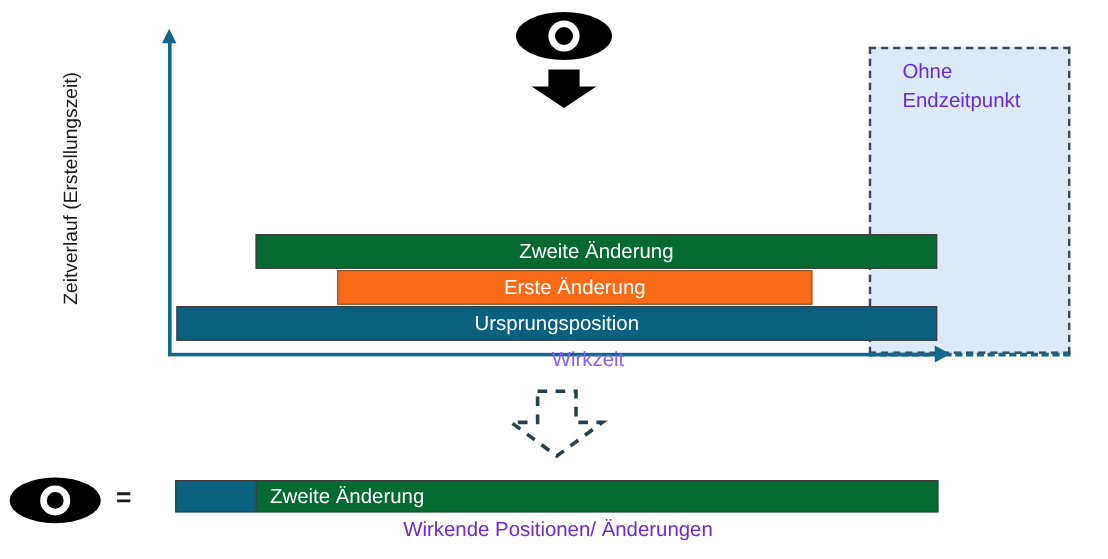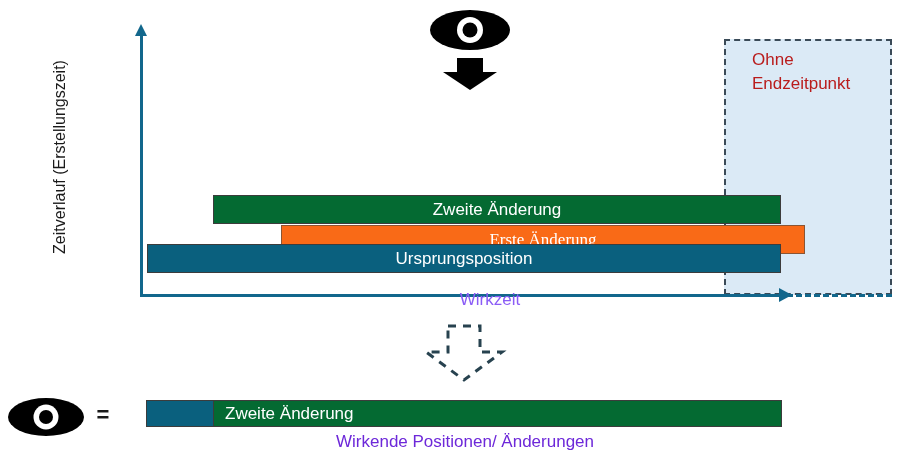--- a/index.html
+++ b/index.html
@@ -21,21 +21,21 @@
     background:#dbeaf6;
     border:2px dashed #3a4a57;
     box-sizing:border-box;
   }
   .open-region-label{
     position:absolute;
     left:752px;top:48px;
     width:150px;
     font-size:17px;
     line-height:24px;
-    color:#b91c1c;
+    color:#6d28d9;
     white-space:pre-line;
   }
 
   
   .y-axis{
     position:absolute;
     left:140px;top:32px;
     width:3px;height:264px;
     background:#12678c;
   }
@@ -97,22 +97,22 @@
     line-height:1;
     display:flex;
     align-items:center;
     justify-content:center;
   }
   .bar-green{background:#046A32;}
   .bar-orange{background:#F96A17;border-color:#8a5533;}
   .bar-teal{background:#0A607E;}
 
   .bar-second{left:213px;top:195px;width:568px;height:29px;}
-  .bar-first{left:281px;top:225px;width:524px;height:29px;font-family:Liberation Serif, serif;}
-  .bar-origin{left:147px;top:244px;width:634px;height:29px;}
+  .bar-first{left:281px;top:225px;width:396px;height:29px;}
+  .bar-origin{left:147px;top:255px;width:634px;height:29px;}
 
   
   .eye-top{position:absolute;left:427px;top:8px;width:86px;height:82px;}
   .dashed-arrow{position:absolute;left:418px;top:322px;width:96px;height:62px;}
 
   
   .eye-bottom{position:absolute;left:6px;top:396px;width:80px;height:42px;}
   .equals{
     position:absolute;left:88px;top:402px;
     width:30px;text-align:center;

